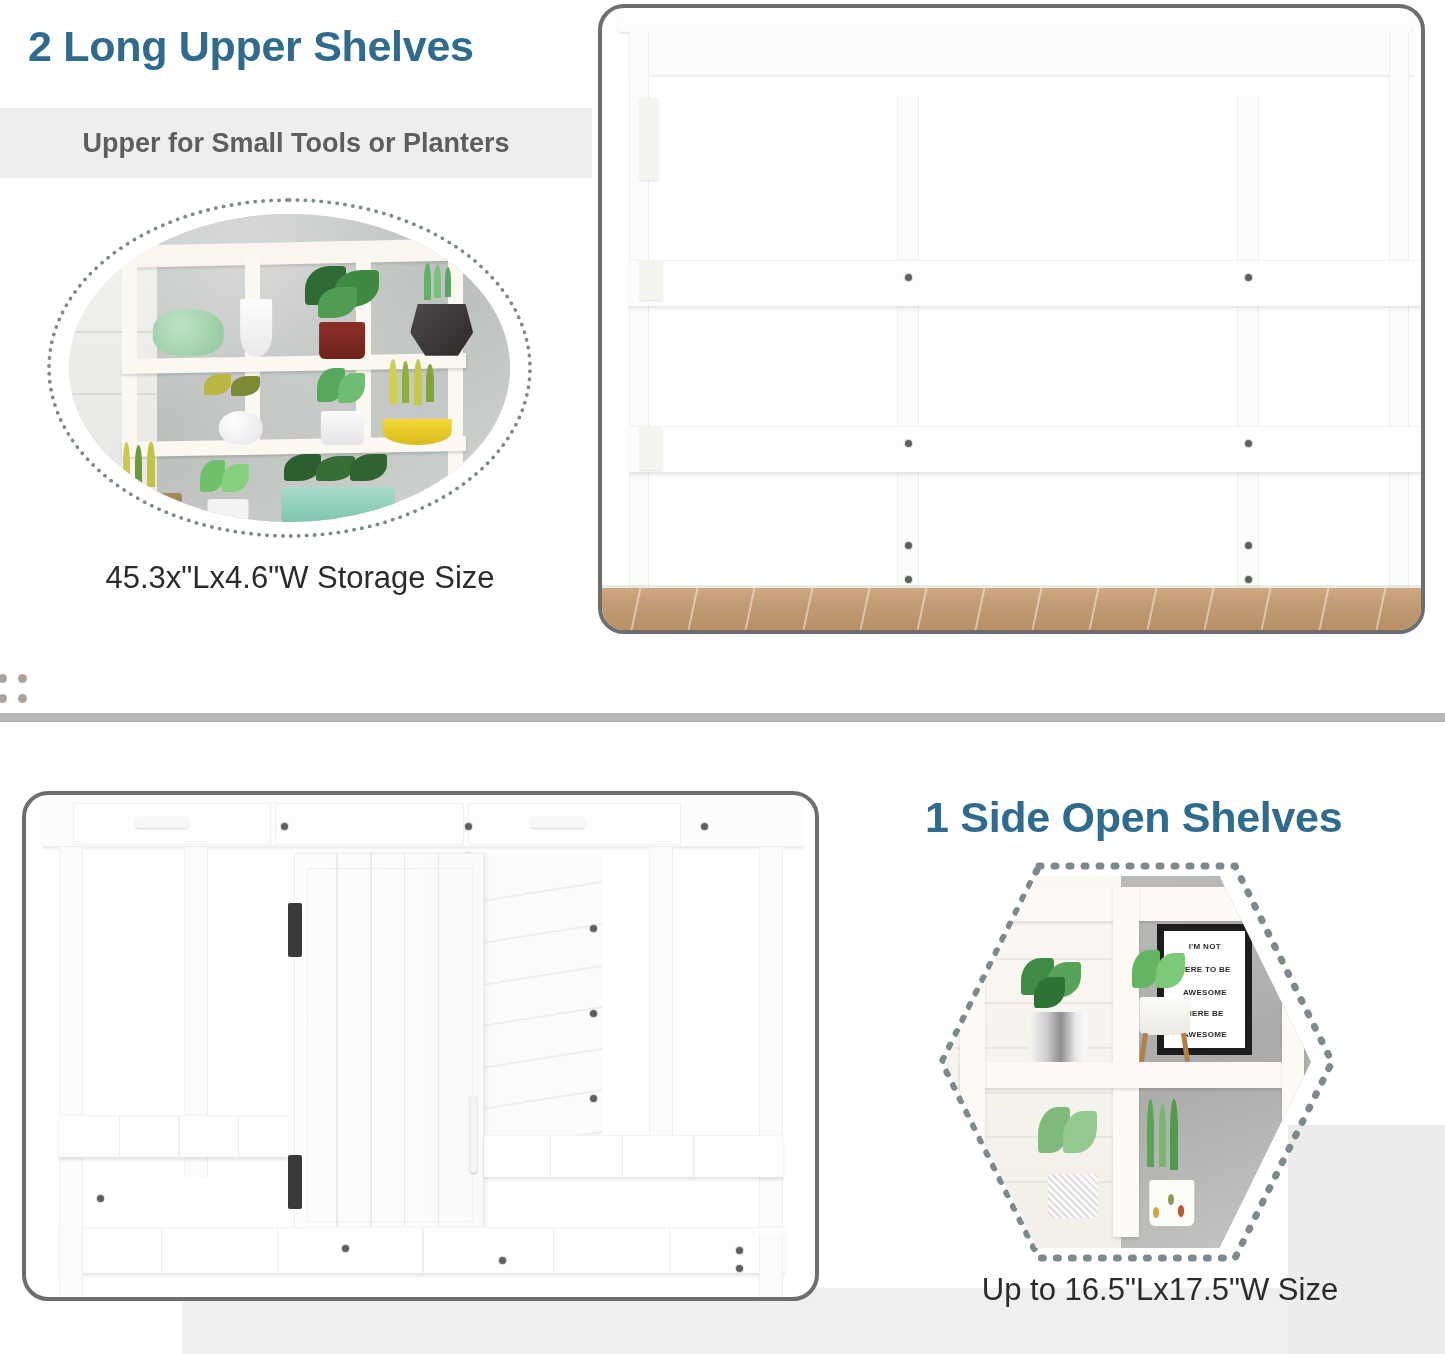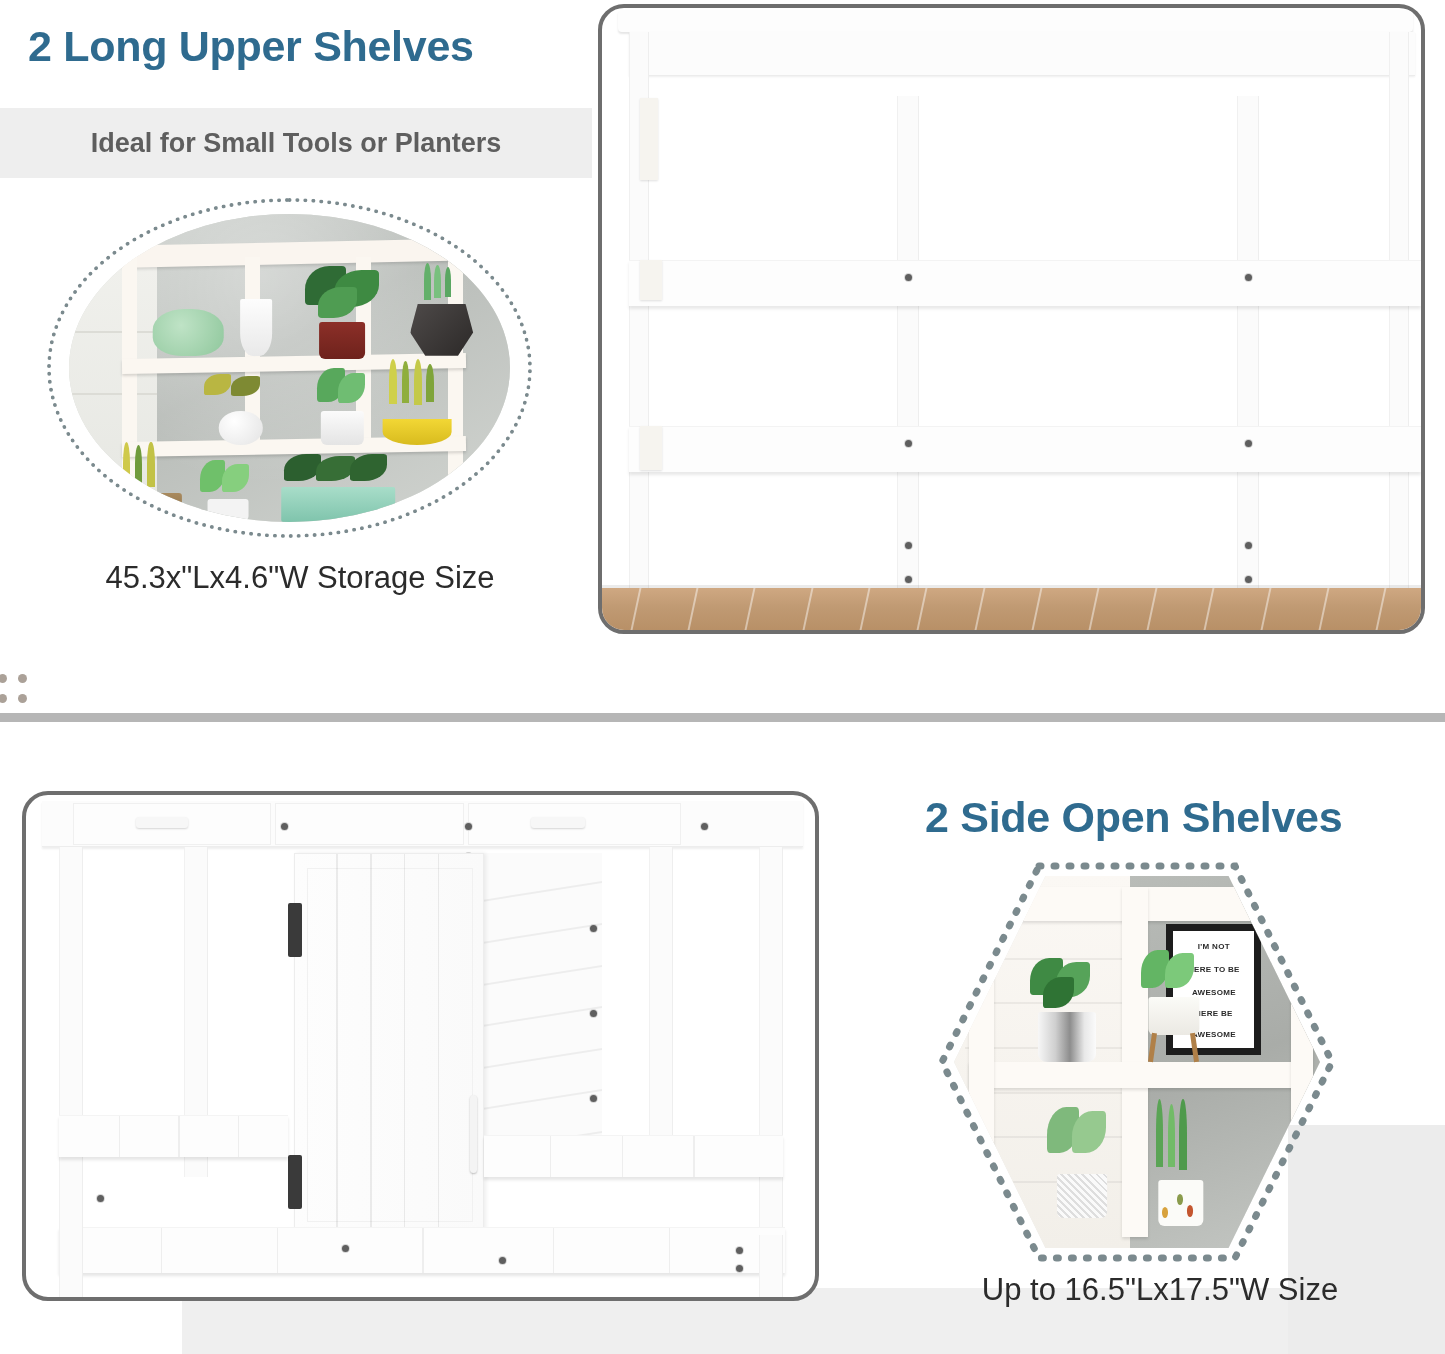--- a/index.html
+++ b/index.html
@@ -173,21 +173,21 @@
   .heading-bot {
     position:absolute; left:925px; top:793px;
     font-size:43px; font-weight:bold; color:#2f6b8f; white-space:nowrap;
     letter-spacing:-0.3px;
   }
 
   
   .hex-wrap { position:absolute; left:938px; top:862px; width:398px; height:400px; }
   .hex-dots-svg { position:absolute; inset:0; }
   .hex-photo {
-    position:absolute; left:16px; top:14px; width:366px; height:372px;
+    position:absolute; left:7px; top:14px; width:366px; height:372px;
     clip-path: polygon(25% 0%, 75% 0%, 100% 50%, 75% 100%, 25% 100%, 0% 50%);
     overflow:hidden; background:#e8e8e6;
   }
   .hx-wallgrey { position:absolute; right:0; top:0; width:52%; height:100%;
                  background:linear-gradient(160deg,#b9bcb8,#a9aca8 50%,#c4c7c3); }
   .hx-wallwhite { position:absolute; left:0; top:0; width:50%; height:100%;
                   background:linear-gradient(180deg,#fbf8f4,#f2efe9); }
   .hx-wallwhite .ln { position:absolute; left:6%; width:88%; height:2px; background:rgba(0,0,0,.05); }
   .hx-unit { position:absolute; background:#fdfaf6; box-shadow:0 2px 3px rgba(0,0,0,.12); }
   .hx-frame { position:absolute; background:#ffffff; border:7px solid #1d1d1d; }
@@ -203,21 +203,21 @@
 </head>
 <body>
 
 <div class="page">
 
   <div class="section-top">
 
     <div class="heading-main">2 Long Upper Shelves</div>
 
     <div class="subtitle-band">
-      <div class="subtitle-text">Ideal for Small Tools or Planters</div>
+      <div class="subtitle-text">Upper for Small Tools or Planters</div>
     </div>
 
     <div class="oval-wrap">
       <div class="oval-dots"></div>
       <div class="oval-photo">
         <div class="scene">
           <div class="ov-wallL"></div>
           <div class="ov-conc"></div>
 
           <div class="ov-top"></div>
@@ -340,21 +340,21 @@
           <div class="plank" style="left:95%;"></div>
       </div>
     </div>
   </div>
 
   <div class="divider-bar"></div>
 
   <div class="bot-graybg"></div>
   <div class="bot-graybg2"></div>
 
-  <div class="heading-bot">2 Side Open Shelves</div>
+  <div class="heading-bot">1 Side Open Shelves</div>
 
   <div class="photo-bot">
     <div class="bench-top"></div>
 
     <div class="drawer" style="left:6%;width:25%;"></div>
     <div class="dhandle" style="left:14%;top:22px;width:52px;"></div>
     <div class="drawer" style="left:31.5%;width:24%;"></div>
     <div class="drawer" style="left:56%;width:27%;"></div>
     <div class="dhandle" style="left:64%;top:22px;width:54px;"></div>
 

